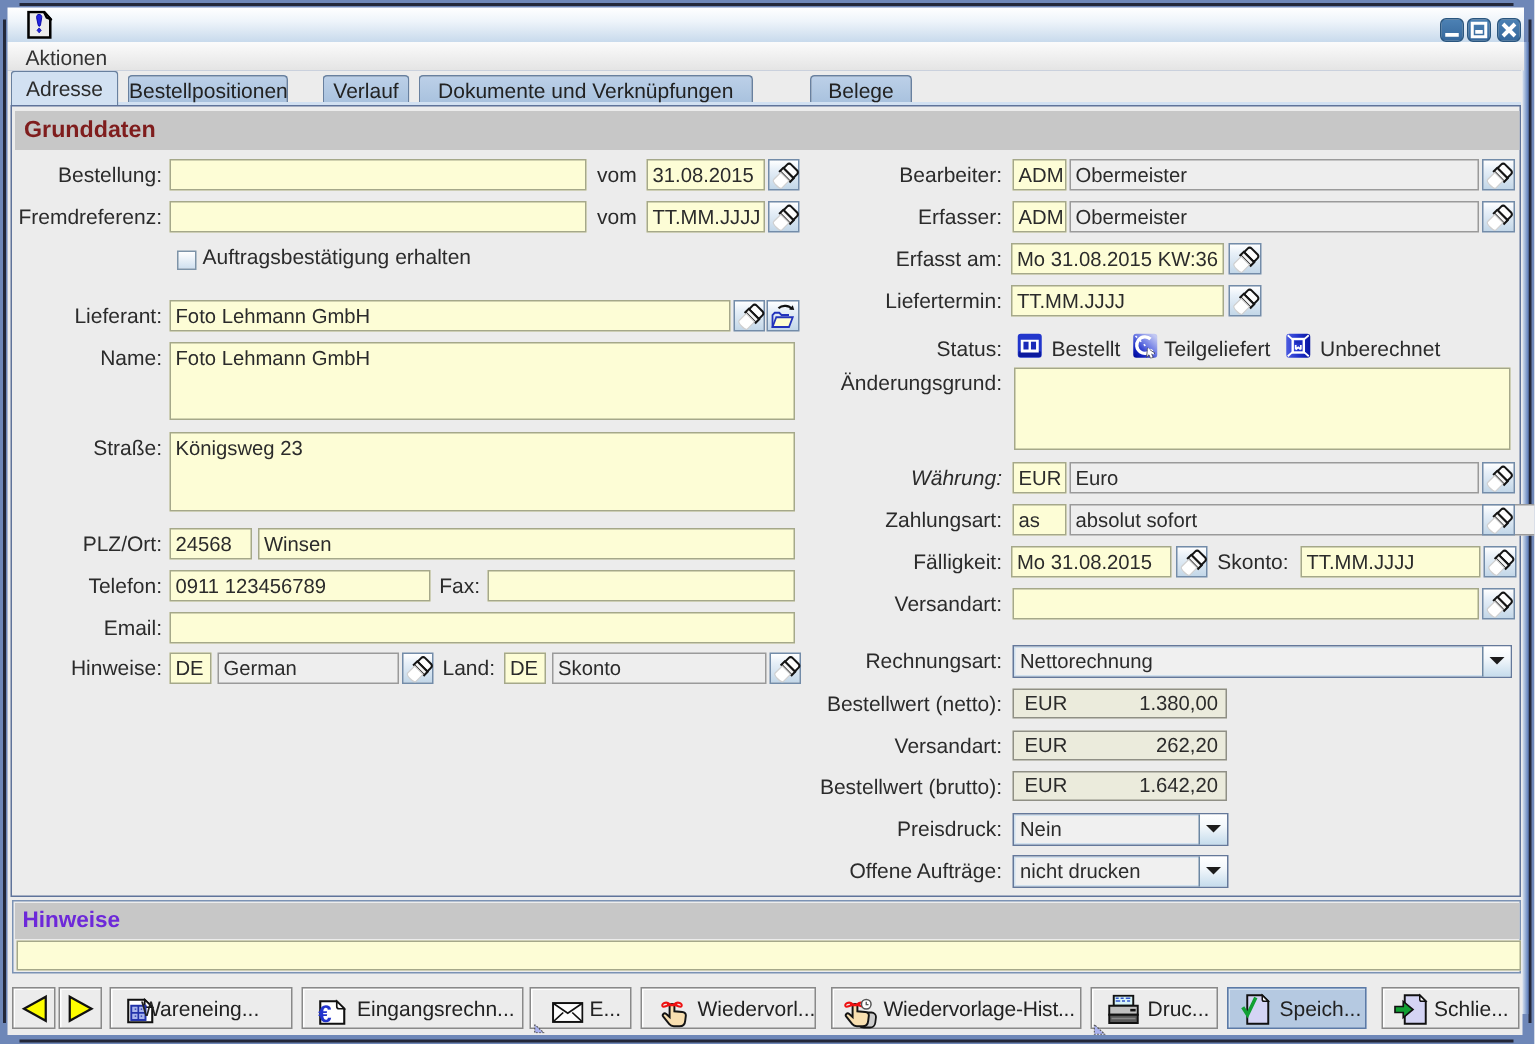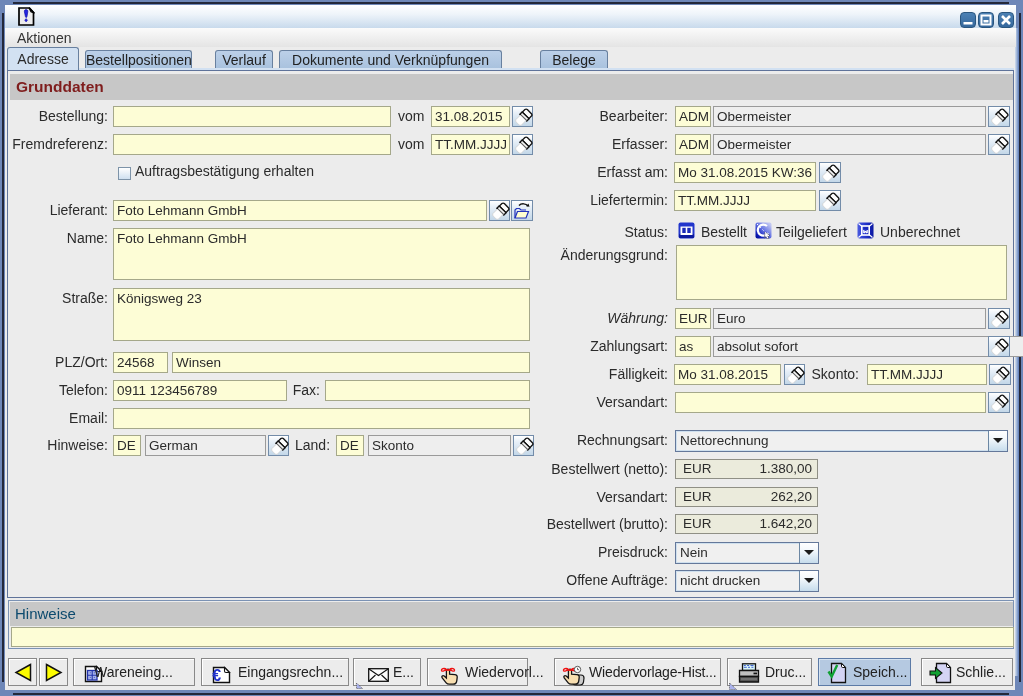--- a/index.html
+++ b/index.html
@@ -356,21 +356,21 @@
     </div>
 
   <div class="lab" style="left:540px;top:542px;width:128px;">Preisdruck:</div>
   <div class="combo" style="left:675px;top:542px;width:144px;">Nein<div class="cArrow"></div></div>
 
   <div class="lab" style="left:540px;top:570px;width:128px;">Offene Aufträge:</div>
   <div class="combo" style="left:675px;top:570px;width:144px;">nicht drucken<div class="cArrow"></div></div>
 
   <div id="hinw">
     <div id="hinwbar">
-        <div style="left:5px;top:0;height:40px;line-height:24px;font-weight:normal;font-size:15px;color:#0c4a6e;">Hinweise</div>
+        <div style="left:5px;top:0;height:40px;line-height:24px;font-weight:bold;font-size:15px;color:#6d28d9;">Hinweise</div>
       </div>
     <div id="hinwfld"></div>
   </div>
 
   <div class="tbtn" style="left:8px;width:29px;">
       <svg width="27" height="26" viewBox="0 0 27 26" style="left:0;top:0">
         <path d="M21.5 5.5 L7 13.5 L21.5 21.5 Z" fill="#fdfd00" stroke="#111" stroke-width="1.5"></path>
       </svg>
     </div>
   <div class="tbtn" style="left:39px;width:29px;">
@@ -396,21 +396,21 @@
       </svg>
       <div class="tbtxt" style="left:36px;">Eingangsrechn...</div>
     </div>
   <div class="tbtn" style="left:353px;width:68px;">
       <svg style="left:14px;top:9px;" width="21" height="14" viewBox="0 0 21 14">
         <rect x="0.7" y="0.7" width="19.6" height="12.6" fill="#fdfdfd" stroke="#111" stroke-width="1.3"></rect>
         <path d="M1 1 L10.5 7.5 L20 1 M1 13 L7.5 7 M20 13 L13.5 7" fill="none" stroke="#111" stroke-width="1.1"></path>
       </svg>
       <div class="tbtxt" style="left:39px;">E...</div>
     </div>
-  <div class="tbtn" style="left:427px;width:101px;">
+  <div class="tbtn" style="left:427px;width:117px;">
       <svg style="left:11px;top:6px;" width="20" height="21" viewBox="0 0 20 21">
         <path d="M7.4 5.6 v7.4 l-2.2-2 c-1.5-1.1-3.1 0.4-2 1.8 l4 5 c0.7 0.9 1.8 1.4 3 1.4 h3.8 c2.2 0 3.6-1.4 3.8-3.6 l0.4-3.3 c0.2-1.5-0.7-2.4-2.4-2.6 l-5.2-0.5 V5.6 c0-1.8-3.2-1.8-3.2 0 z" fill="#f8dfb0" stroke="#141414" stroke-width="1.3"></path>
         <path d="M7.5 4.5 c-2.4-2.2-5.6-0.4-4.9 1.1 0.7 1.3 3.6-0.2 4.9-1.1 z M10.5 4.5 c2.4-2.2 5.6-0.4 4.9 1.1 -0.7 1.3-3.6-0.2-4.9-1.1 z" fill="none" stroke="#ee1111" stroke-width="1.4"></path>
         <path d="M5.6 5 h7" stroke="#ee1111" stroke-width="1.7"></path>
       </svg>
       <div class="tbtxt" style="left:37px;">Wiedervorl...</div>
     </div>
   <div class="tbtn" style="left:554px;width:167px;">
       <svg style="left:6px;top:6px;" width="26" height="22" viewBox="0 0 26 22">
         <path d="M13 10 h7 a3 3 0 0 1 3 3 l-0.5 4 a3.5 3.5 0 0 1 -3.5 3 h-4 c-1.5 0-2.5-0.5-3.5-1.5 l-3-4 z" fill="#cccccc" stroke="#141414" stroke-width="1.2"></path>

